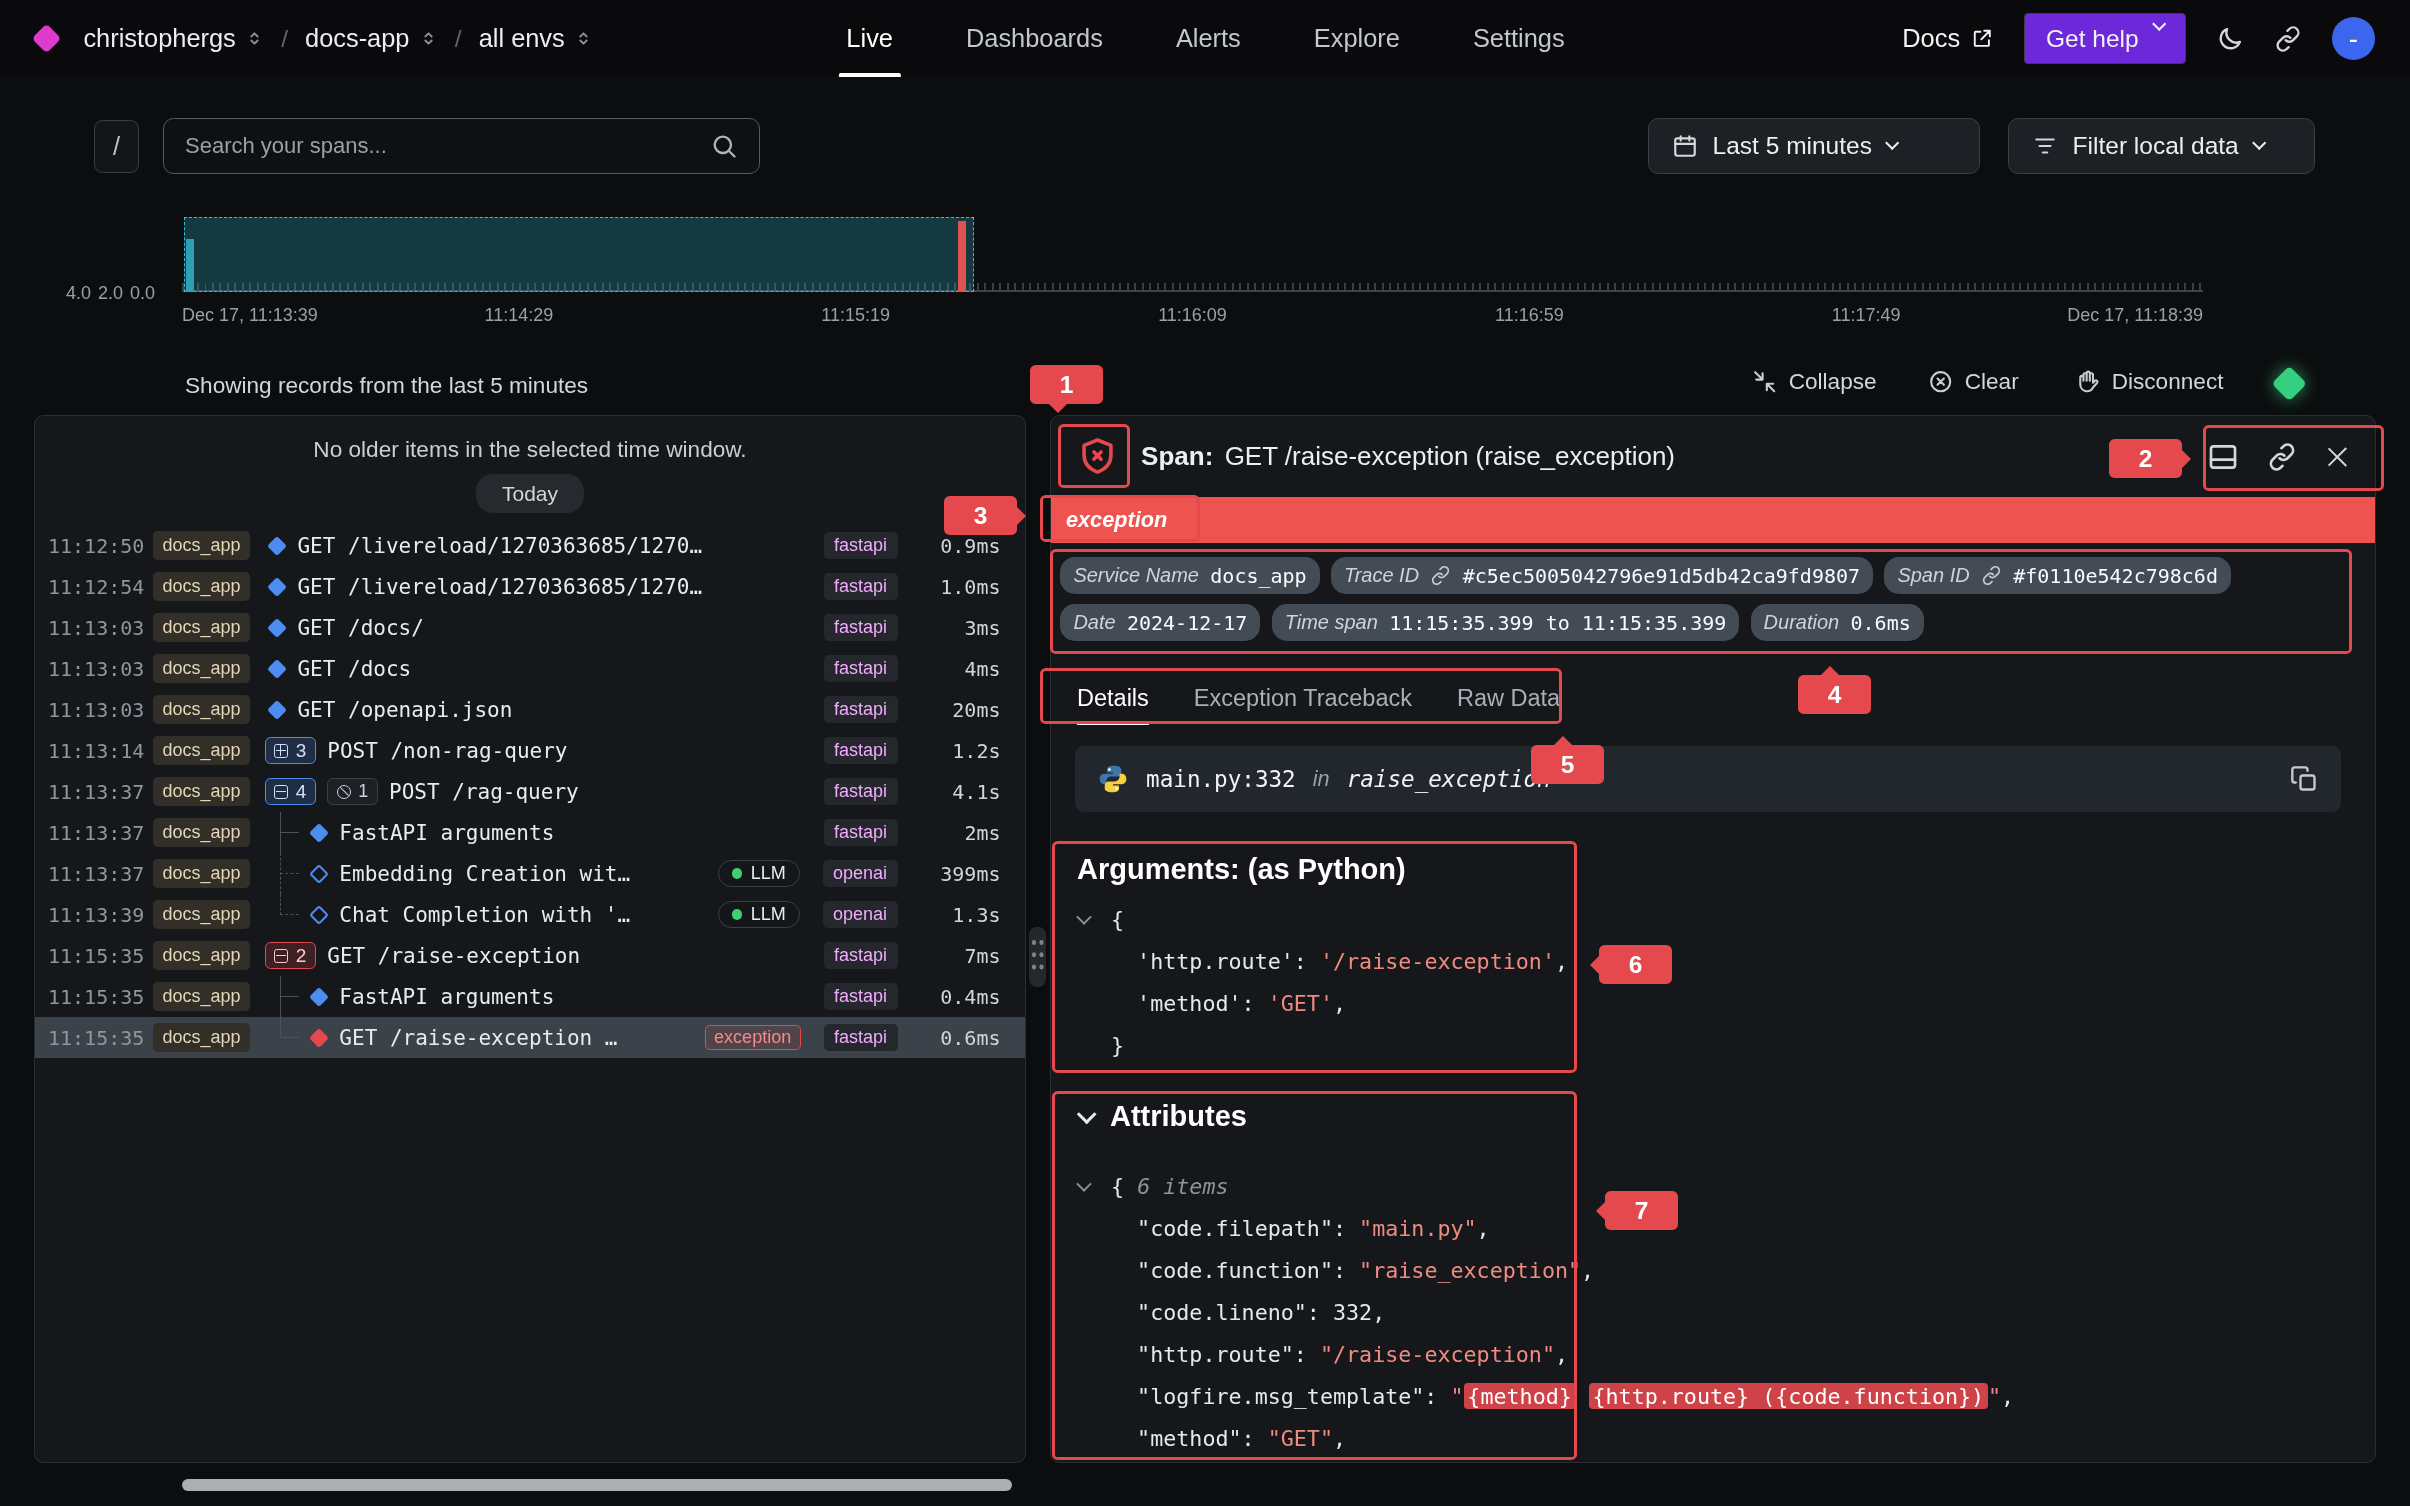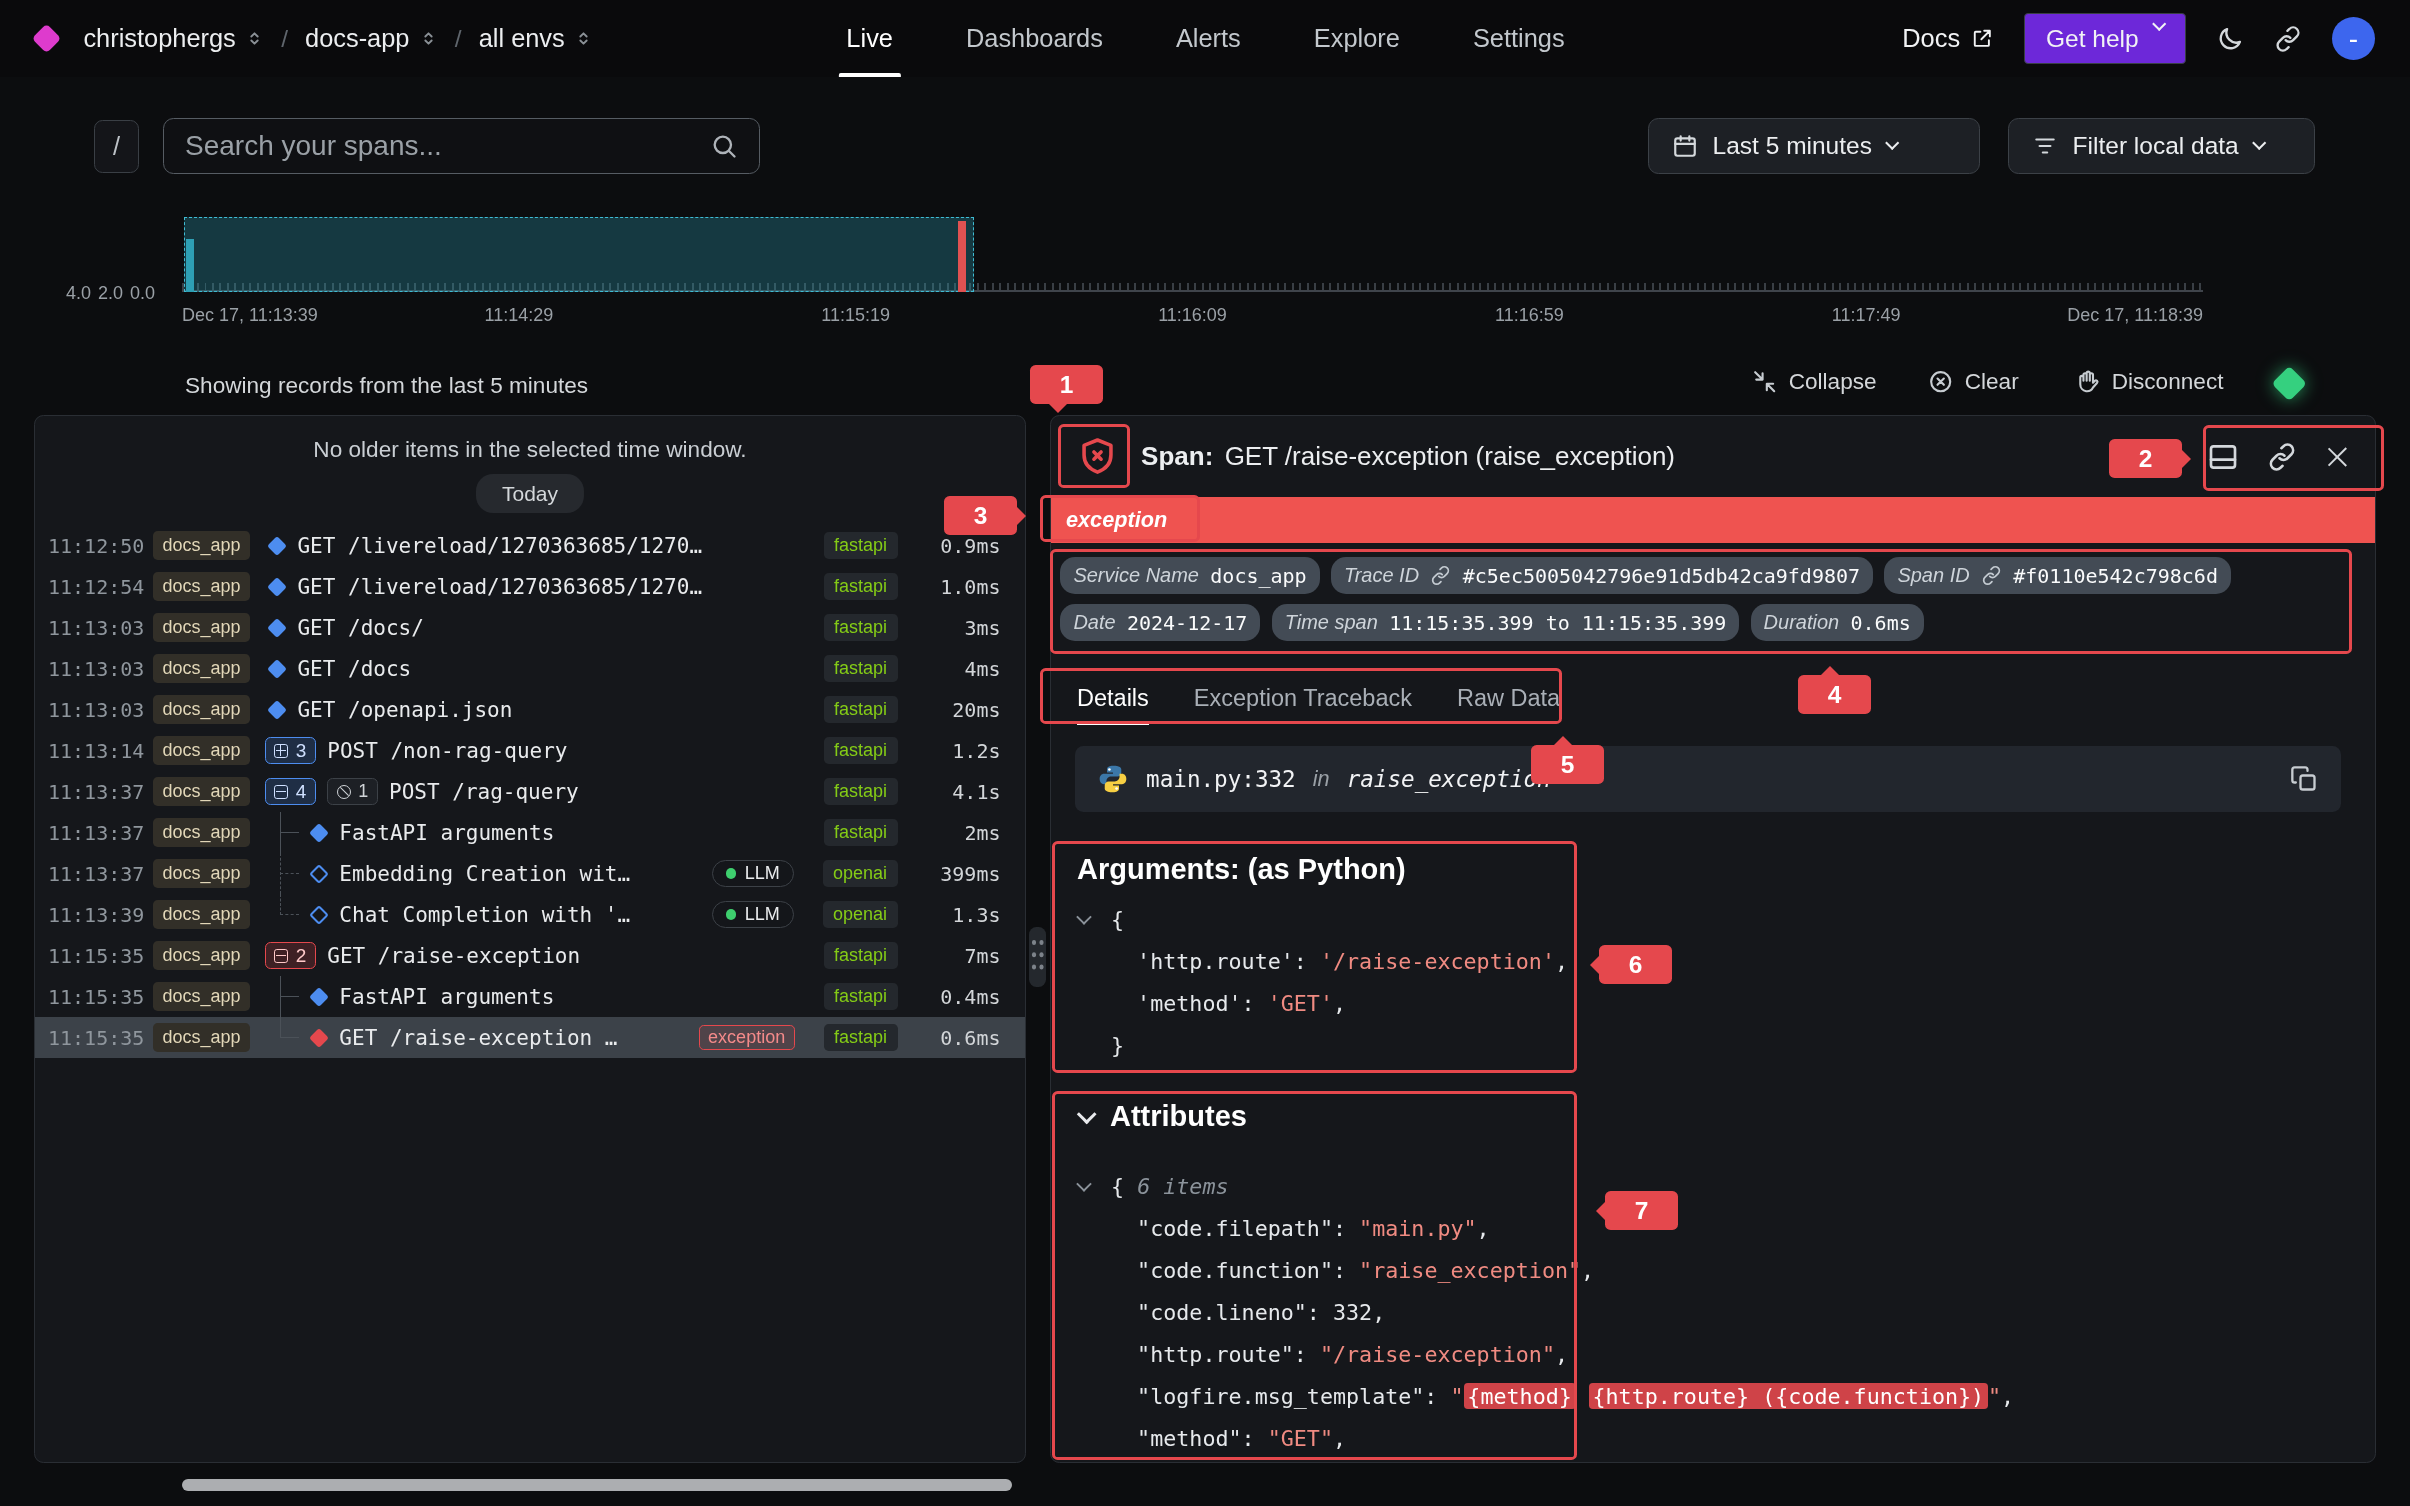--- a/index.html
+++ b/index.html
@@ -21,21 +21,21 @@
 .tn-right{display:flex;align-items:center;gap:30px}
 .docs-link{display:flex;align-items:center;gap:11.3px;font-size:25.4px;color:#f2f3f5;cursor:pointer}
 .help-btn{display:flex;gap:15px;background:#6d28d9;border:1.9px solid #3a3f45;border-radius:4px;color:#f2f3f5;font-size:24.5px;padding:10.4px 21px;cursor:pointer;font-family:inherit}
 .chev-sm{width:10.4px;height:10.4px;border:solid currentColor;border-width:0 2.4px 2.4px 0;transform:rotate(45deg);display:inline-block;margin-top:-5.6px}
 .icon-btn{color:#d4d8dc;background:none;border:none;cursor:pointer;display:flex}
 .avatar{width:43px;height:43px;border-radius:50%;background:#3d66ee;color:#fff;font-size:28px;display:flex;align-items:center;justify-content:center;cursor:pointer}
 
 
 .kbd{position:absolute;left:94px;top:120px;width:45px;height:53px;background:#141519;border:1.9px solid #3a3f45;border-radius:8.5px;color:#bcc1c6;font-size:25.4px;display:flex;align-items:center;justify-content:center}
 .searchbox{position:absolute;left:163px;top:118px;width:597px;height:56px;background:#0f1013;border:1.9px solid #565c63;border-radius:10.4px;display:flex;align-items:center;padding:0 21px;gap:15px}
-.searchbox input{flex:1;background:transparent;border:0;outline:0;color:#e8eaed;font-size:28px;font-family:inherit;min-width:0}
+.searchbox input{flex:1;background:transparent;border:0;outline:0;color:#e8eaed;font-size:22px;font-family:inherit;min-width:0}
 .searchbox input::placeholder{color:#9aa0a6}
 .searchbox .icon{color:#aeb3b9;cursor:pointer}
 .tbtn{position:absolute;top:118px;height:56px;background:#1d2025;border:1.9px solid #3c4147;border-radius:10.4px;color:#eceef0;font-size:24.5px;display:flex;align-items:center;gap:15px;padding:0 22.6px;cursor:pointer;font-family:inherit}
 .tbtn .icon{color:#d4d8dc}
 .btn-time{left:1648px;width:332px}
 .btn-filter{left:2008px;width:307px}
 
 
 .y-axis{position:absolute;left:66px;top:215px;width:89px;height:89px;display:flex;flex-direction:row;justify-content:space-between;align-items:flex-end}
 .ytick{font-size:18px;color:#9aa0a6}
@@ -79,21 +79,21 @@
 .sqicon{width:14px;height:14px;border:1.9px solid currentColor;border-radius:2.8px;position:relative}
 .sqicon::before{content:"";position:absolute;left:0.9px;right:0.9px;top:50%;margin-top:-0.9px;border-top:1.9px solid currentColor}
 .sqicon.plus::after{content:"";position:absolute;top:0.9px;bottom:0.9px;left:50%;margin-left:-0.9px;border-left:1.9px solid currentColor}
 .xchip{flex:none;display:inline-flex;align-items:center;gap:7.5px;background:#1d2025;border:1.9px solid #3c4147;border-radius:5.6px;color:#cfd3d7;font-size:18px;padding:1.9px 8.5px;margin-right:11.3px}
 .slash{width:14px;height:14px;border:1.9px solid currentColor;border-radius:50%;position:relative;overflow:hidden}
 .slash::before{content:"";position:absolute;left:-2.8px;top:50%;width:21px;border-top:1.9px solid currentColor;transform:rotate(45deg)}
 .t-name{font-family:"DejaVu Sans Mono",monospace;font-size:21px;color:#e9ebed;white-space:nowrap;overflow:hidden;text-overflow:ellipsis}
 .llm{flex:none;display:inline-flex;align-items:center;gap:8.5px;border:1.9px solid #3c4147;background:#14161a;border-radius:941px;padding:1.9px 13px;font-size:18px;color:#e9ebed;margin-left:11.3px}
 .llm .dot{width:10.4px;height:10.4px;border-radius:50%;background:#3ecf6e}
 .excchip{flex:none;border:1.9px solid #e5484d;background:rgba(229,72,77,.12);color:#f48a8a;border-radius:4.7px;padding:0.9px 8.5px;font-size:18px;margin-left:11.3px}
-.tag{flex:none;background:#24282d;color:#84cc16;border-radius:4.7px;padding:2.8px 10.4px;font-size:18px;margin-left:29px}
+.tag{flex:none;background:#24282d;color:#f0abfc;border-radius:4.7px;padding:2.8px 10.4px;font-size:18px;margin-left:23px}
 .t-dur{flex:none;min-width:90px;text-align:right;font-family:"DejaVu Sans Mono",monospace;font-size:20px;color:#d2d5d8;margin-left:13px}
 
 
 .grip{position:absolute;left:1029px;top:927px;width:17px;height:60px;background:#24282d;border-radius:7.5px;cursor:col-resize}
 .dots{position:absolute;left:2.8px;top:13px;width:4.7px;height:4.7px;border-radius:50%;background:#7d838a;box-shadow:0 12.2px 0 #7d838a,0 24.5px 0 #7d838a,7.5px 0 0 #7d838a,7.5px 12.2px 0 #7d838a,7.5px 24.5px 0 #7d838a}
 .hscroll{position:absolute;left:182px;top:1479px;width:830px;height:12.2px;background:#c9cbce;border-radius:6.6px;opacity:.85;cursor:pointer}
 
 
 .rpanel{position:absolute;left:1050px;top:415px;width:1326px;height:1048px;background:#15171b;border:1.9px solid #2a2e34;border-radius:9.4px;overflow:hidden}
 .dp-header{position:absolute;left:0;top:0;right:0;height:81px;display:flex;align-items:center;padding:0 24.5px;gap:22.6px}

